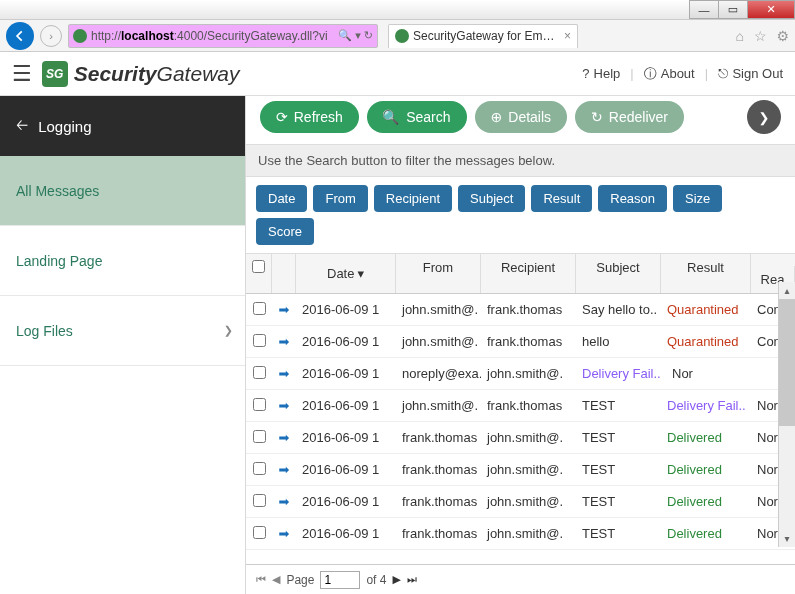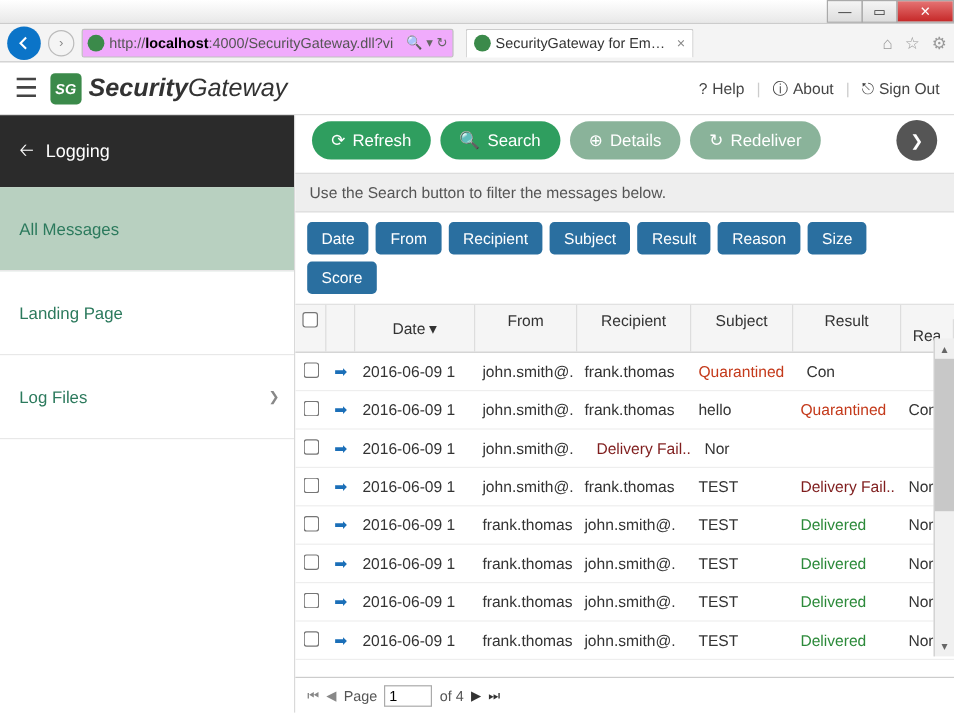--- a/index.html
+++ b/index.html
@@ -78,21 +78,21 @@
 .td { padding: 4px 6px; overflow: hidden; white-space: nowrap; text-overflow: clip; }
 .td-cb { width: 26px; text-align: center; }
 .td-ic { width: 24px; text-align: center; color: #1b6fb8; }
 .td-date { width: 100px; }
 .td-from { width: 85px; }
 .td-rcpt { width: 95px; }
 .td-subj { width: 85px; }
 .td-res { width: 90px; }
 .td-reason { flex: 1; }
 .res-quar { color: #c43a1b; }
-.res-fail { color: #7f1d1d; }
+.res-fail { color: #8b5cf6; }
 .res-deliv { color: #2c8a3a; }
 
 
 .vscroll { position: absolute; right: 0; top: 29px; bottom: 17px; width: 17px; background: #f0f0f0; border-left: 1px solid #ccc; display: flex; flex-direction: column; }
 .vscroll-btn { height: 17px; display: flex; align-items: center; justify-content: center; color: #666; cursor: pointer; font-size: 10px; }
 .vscroll-track { flex: 1; position: relative; }
 .vscroll-thumb { position: absolute; top: 0; width: 100%; height: 55%; background: #c8c8c8; }
 
 
 .pager { height: 30px; border-top: 1px solid #ccc; display: flex; align-items: center; gap: 6px; padding: 0 10px; font-size: 12px; color: #555; }
@@ -231,37 +231,39 @@
         <div class="th th-res">Result</div>
         <div class="th th-reason">Rea</div>
       </div>
       <div class="tbody" id="tbody">
           <div class="tr">
             <div class="td td-cb"><input type="checkbox" style=""></div>
             <div class="td td-ic"><span class="arrow-icon"></span></div>
             <div class="td td-date">2016-06-09 1</div>
             <div class="td td-from">john.smith@.</div>
             <div class="td td-rcpt">frank.thomas</div>
+            <div class="td td-subj">Say hello to..</div>
             <div class="td td-res res-quar">Quarantined</div>
             <div class="td td-reason">Con</div>
           </div>
           <div class="tr">
             <div class="td td-cb"><input type="checkbox" style=""></div>
             <div class="td td-ic"><span class="arrow-icon"></span></div>
             <div class="td td-date">2016-06-09 1</div>
             <div class="td td-from">john.smith@.</div>
             <div class="td td-rcpt">frank.thomas</div>
             <div class="td td-subj">hello</div>
             <div class="td td-res res-quar">Quarantined</div>
             <div class="td td-reason">Con</div>
           </div>
           <div class="tr">
             <div class="td td-cb"><input type="checkbox" style=""></div>
             <div class="td td-ic"><span class="arrow-icon"></span></div>
             <div class="td td-date">2016-06-09 1</div>
+            <div class="td td-from">noreply@exa.</div>
             <div class="td td-rcpt">john.smith@.</div>
             <div class="td td-res res-fail">Delivery Fail..</div>
             <div class="td td-reason">Nor</div>
           </div>
           <div class="tr">
             <div class="td td-cb"><input type="checkbox" style=""></div>
             <div class="td td-ic"><span class="arrow-icon"></span></div>
             <div class="td td-date">2016-06-09 1</div>
             <div class="td td-from">john.smith@.</div>
             <div class="td td-rcpt">frank.thomas</div>

